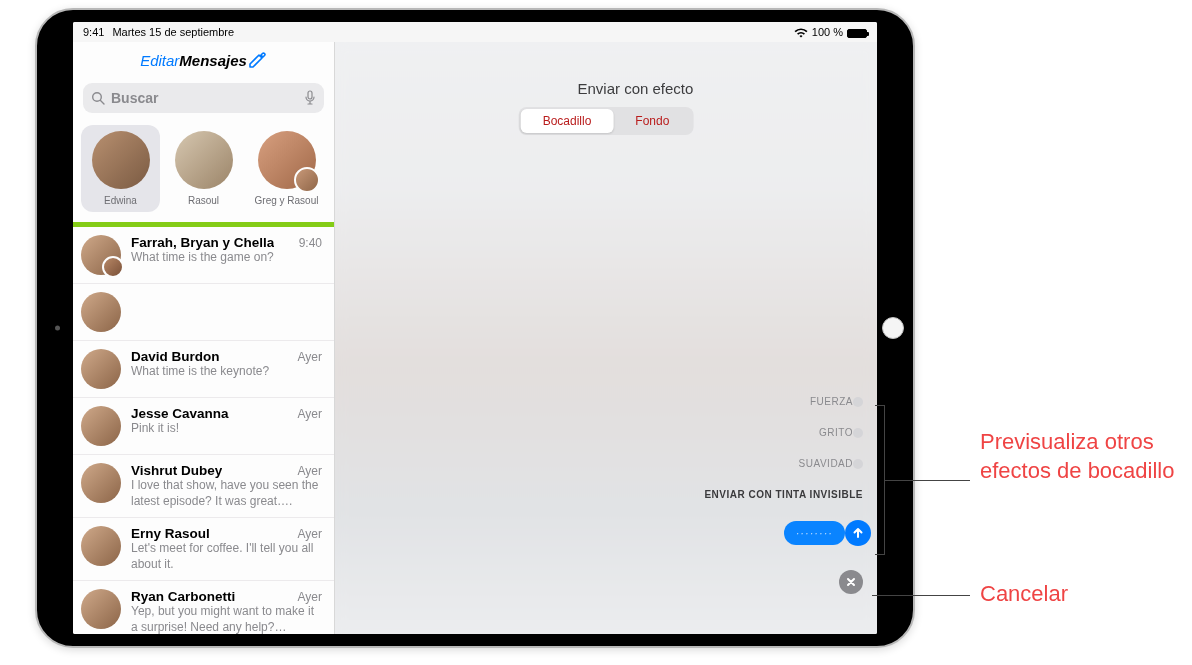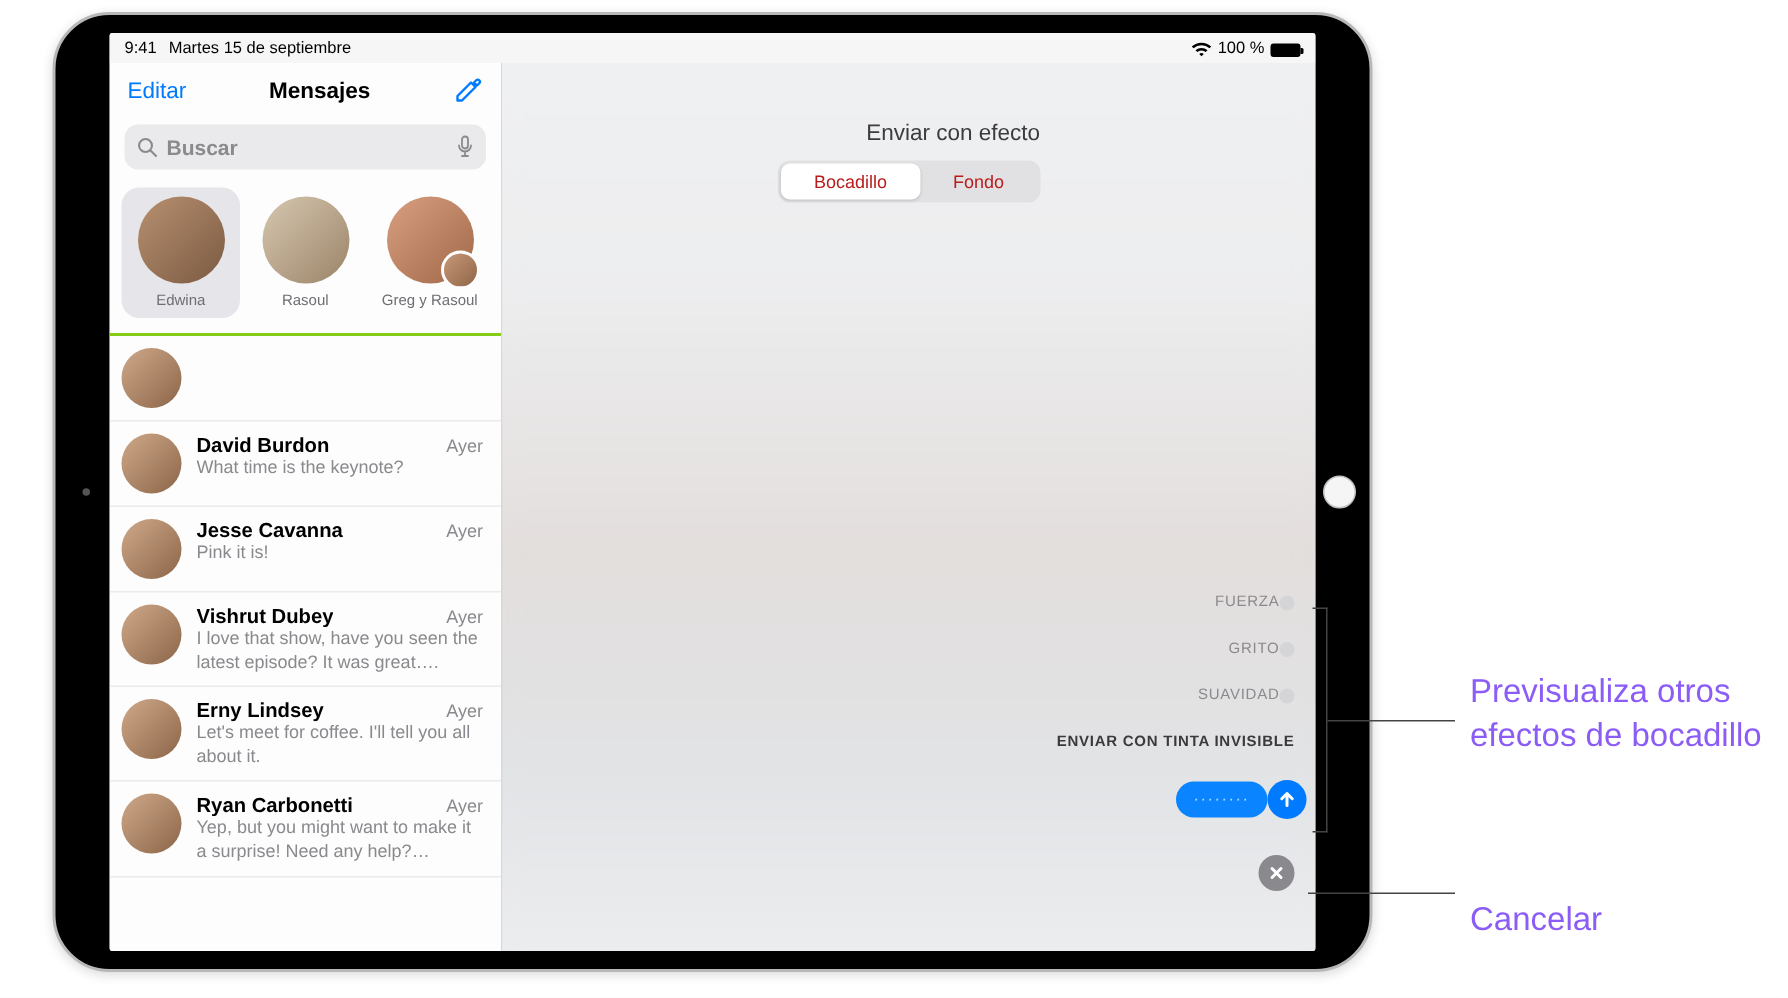--- a/index.html
+++ b/index.html
@@ -75,22 +75,23 @@
     width: 262px;
     background: #fdfdfd;
     border-right: 1px solid #d8d8d8;
     display: flex;
     flex-direction: column;
     overflow: hidden;
   }
   .sidebar-header {
     display: flex;
     align-items: center;
-    justify-content: space-between;
+    justify-content: center;
     padding: 8px 12px 4px;
+    font-style: italic;
   }
   .edit-btn { color: #007aff; font-size: 15px; }
   .sidebar-title { font-weight: 600; font-size: 15px; }
   .compose-icon { color: #007aff; }
   .search-row {
     margin: 9px 10px 8px;
     background: #eaeaec;
     border-radius: 9px;
     height: 30px;
     display: flex;
@@ -99,21 +100,21 @@
     color: #8a8a8e;
     font-size: 14px;
     gap: 6px;
     font-weight: bold;
   }
   .search-row .mic { margin-left: auto; }
   .pinned-row {
     display: flex;
     gap: 4px;
     padding: 4px 8px 10px;
-    border-bottom: 2px solid #84cc16;
+    border-bottom: 5px solid #84cc16;
   }
   .pinned {
     flex:1;
     display:flex;
     flex-direction:column;
     align-items:center;
     gap:6px;
     padding:6px 2px;
     border-radius:12px;
   }
@@ -243,23 +244,22 @@
   }
   .callout-bracket {
     position:absolute;
     border-right: 1px solid #444;
     border-top: 1px solid #444;
     border-bottom: 1px solid #444;
   }
   .callout-text {
     position:absolute;
     font-size: 22px;
-    color:#8b5cf6;
+    color:#ef4444;
     line-height:1.3;
-    margin-top:19px;
   }
   svg { display:block; }
 </style>
 </head>
 <body>
 
 <div class="ipad-frame">
   <div class="camera-dot"></div>
   <div class="home-button"></div>
 
@@ -323,20 +323,30 @@
           <div class="pinned">
             <div class="avatar-lg a3">
               <div class="group-badge"></div>
             </div>
             <span class="pinned-name">Greg y Rasoul</span>
           </div>
         </div>
 
         <div class="convo-list">
           <div class="convo">
+            <div class="avatar-sm grp"></div>
+            <div class="convo-body">
+              <div class="convo-top">
+                <span class="convo-name">Farrah, Bryan y Chella</span>
+                <span class="convo-time">9:40</span>
+              </div>
+              <div class="convo-preview">What time is the game on?</div>
+            </div>
+          </div>
+          <div class="convo">
             <div class="avatar-sm"></div>
           </div>
           <div class="convo">
             <div class="avatar-sm"></div>
             <div class="convo-body">
               <div class="convo-top">
                 <span class="convo-name">David Burdon</span>
                 <span class="convo-time">Ayer</span>
               </div>
               <div class="convo-preview">What time is the keynote?</div>
@@ -359,21 +369,21 @@
                 <span class="convo-name">Vishrut Dubey</span>
                 <span class="convo-time">Ayer</span>
               </div>
               <div class="convo-preview">I love that show, have you seen the latest episode? It was great….</div>
             </div>
           </div>
           <div class="convo">
             <div class="avatar-sm"></div>
             <div class="convo-body">
               <div class="convo-top">
-                <span class="convo-name">Erny Lindsey</span>
+                <span class="convo-name">Erny Rasoul</span>
                 <span class="convo-time">Ayer</span>
               </div>
               <div class="convo-preview">Let's meet for coffee. I'll tell you all about it.</div>
             </div>
           </div>
           <div class="convo">
             <div class="avatar-sm"></div>
             <div class="convo-body">
               <div class="convo-top">
                 <span class="convo-name">Ryan Carbonetti</span>

